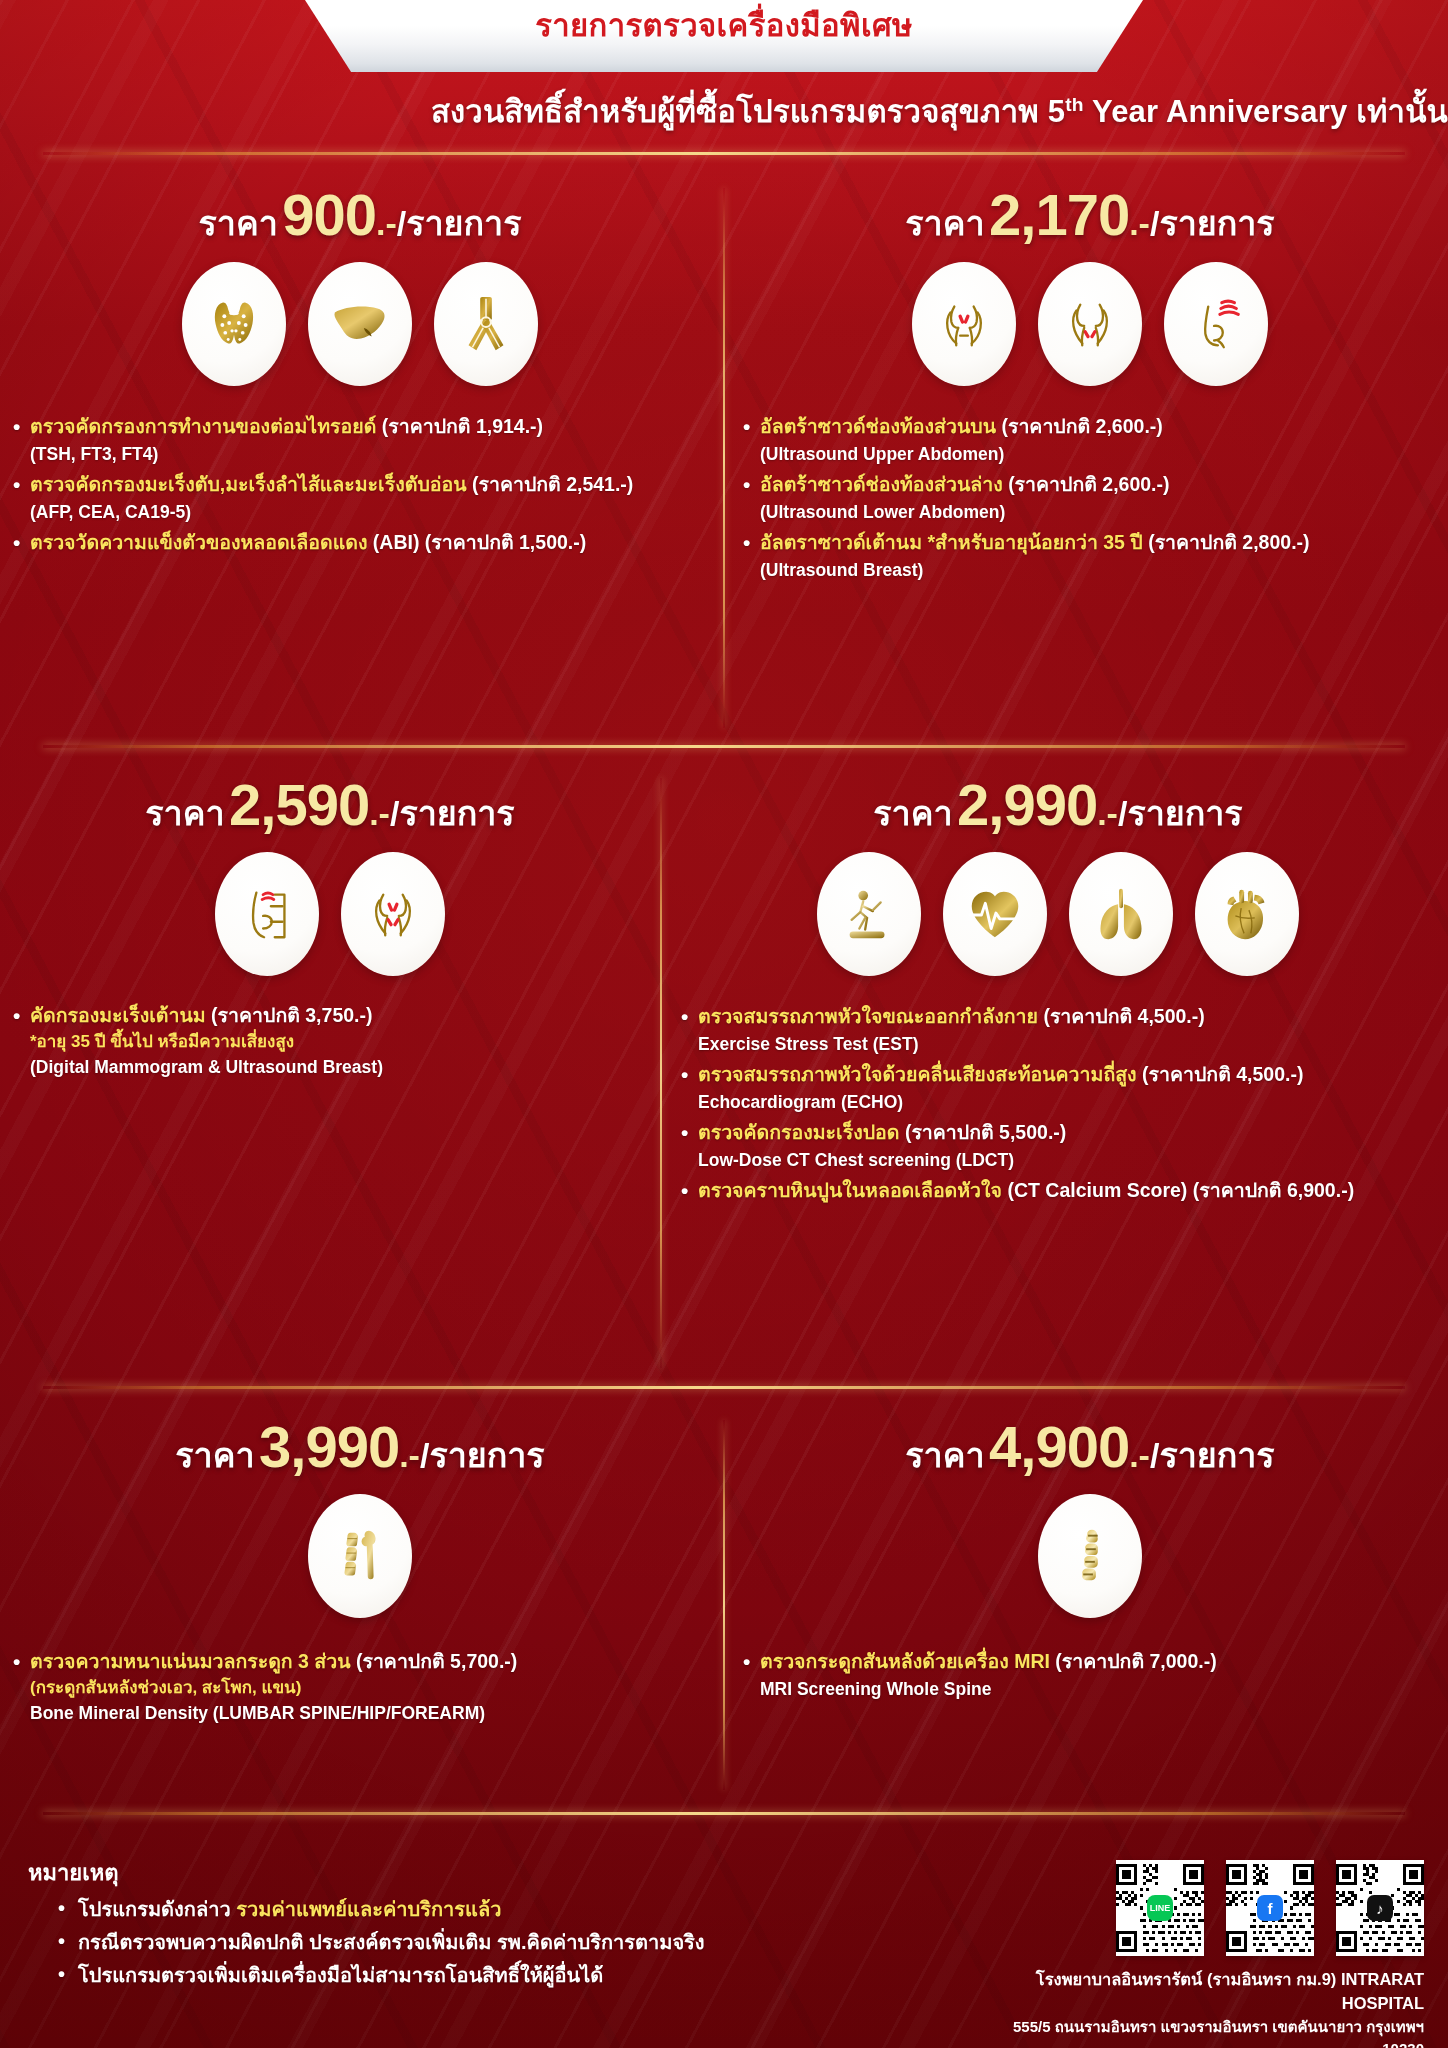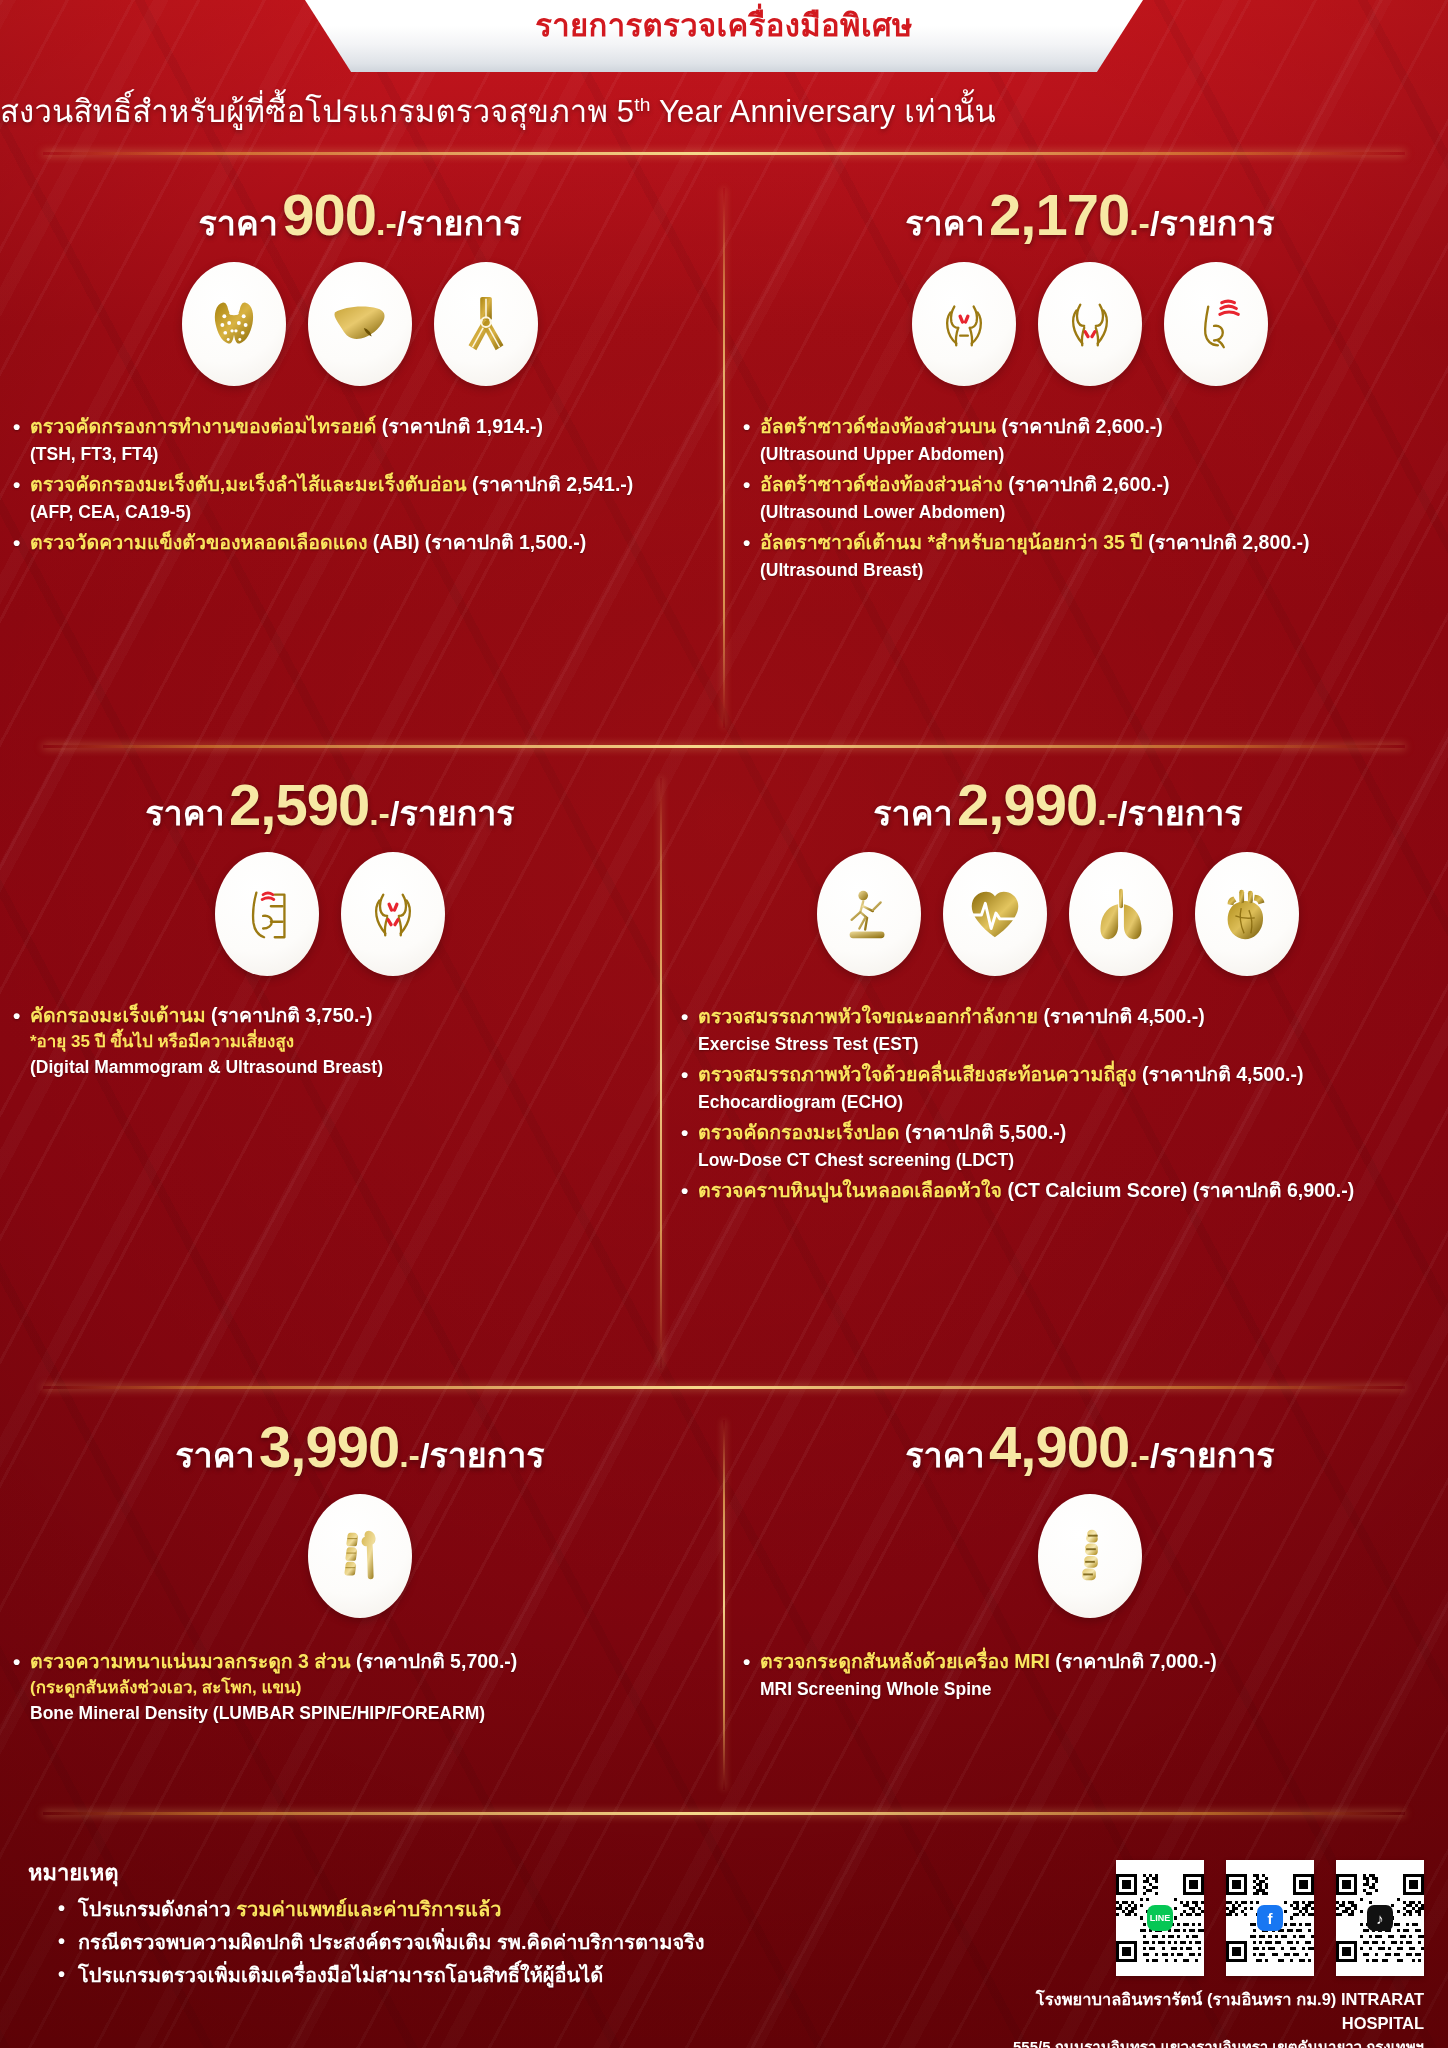--- a/index.html
+++ b/index.html
@@ -47,22 +47,22 @@
     box-shadow:0 2px 6px rgba(0,0,0,.25);
   }
   .banner-title {
     font-size:31px; font-weight:bold; color:#d2191f;
     letter-spacing:.4px;
     text-shadow:0 1px 0 rgba(255,255,255,.9);
     white-space:nowrap;
   }
   .subtitle {
     position:absolute; top:86px; left:0; width:100%;
-    text-align:left; color:#ffffff;
-    font-size:31px; font-weight:normal; letter-spacing:.2px;
+    text-align:right; color:#ffffff;
+    font-size:31px; font-weight:bold; letter-spacing:.2px;
     text-shadow:0 2px 4px rgba(0,0,0,.35);
   }
   .subtitle sup { font-size:.62em; vertical-align:super; }
 
   
   .hdiv {
     position:absolute; left:3%; width:94%; height:3px;
     background:linear-gradient(90deg, rgba(190,120,30,0) 0%, rgba(230,170,60,.55) 12%, #f6d98c 48%, rgba(230,170,60,.55) 86%, rgba(190,120,30,0) 100%);
     box-shadow:0 0 9px rgba(250,215,130,.55);
   }
@@ -119,21 +119,21 @@
   ul.notes li {
     position:relative; padding-left:20px; margin-bottom:7px;
     font-size:20px; font-weight:bold; color:#ffffff; line-height:1.3;
     text-shadow:0 1px 2px rgba(0,0,0,.3);
   }
   ul.notes li::before { content:"•"; position:absolute; left:0; top:-1px; color:#ffffff; }
   ul.notes li .hl { color:#fbe45e; }
 
   .qr-row { display:flex; gap:22px; justify-content:flex-end; }
   .qr {
-    width:88px; height:116px; background:#ffffff; 
+    width:88px; height:96px; background:#ffffff; 
     position:relative; box-shadow:0 2px 5px rgba(0,0,0,.25);
   }
   .qr .m { width:100%; height:100%; display:block; }
   .qr .badge {
     position:absolute; left:50%; top:50%; transform:translate(-50%,-50%);
     width:26px; height:26px; border-radius:6px;
     display:flex; align-items:center; justify-content:center;
     font-size:15px; font-weight:bold; color:#fff; line-height:1;
   }
   .badge.line { background:#06c755; border-radius:8px; font-size:9px; }

